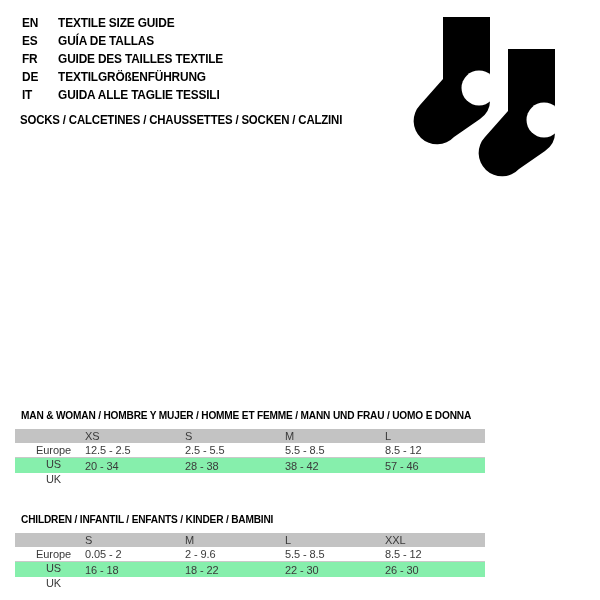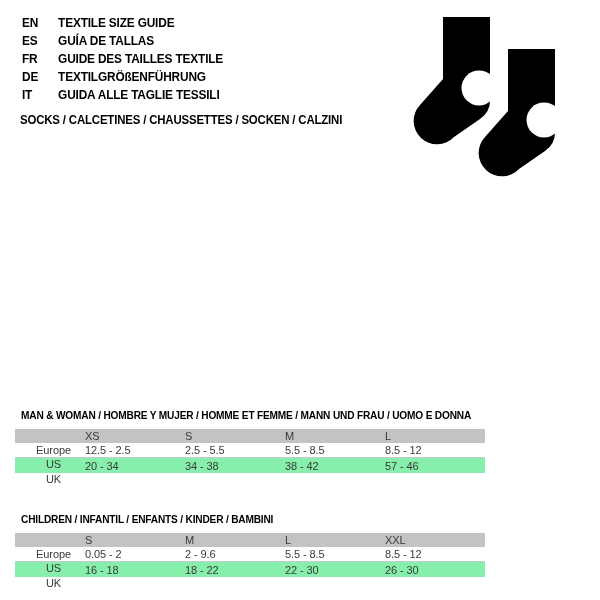--- a/index.html
+++ b/index.html
@@ -113,21 +113,21 @@
     <div class="t-row t-data t-us">
       <span class="c0">US</span>
       <span class="cv">12.5 - 2.5</span>
       <span class="cv">2.5 - 5.5</span>
       <span class="cv">5.5 - 8.5</span>
       <span class="cv">8.5 - 12</span>
     </div>
     <div class="t-row t-data t-alt">
       <span class="c0">UK</span>
       <span class="cv">20 - 34</span>
-      <span class="cv">34 - 38</span>
+      <span class="cv">28 - 38</span>
       <span class="cv">38 - 42</span>
       <span class="cv">57 - 46</span>
     </div>
   </div>
 
   <div id="heading-children" class="tbl-heading condensed">CHILDREN / INFANTIL / ENFANTS / KINDER / BAMBINI</div>
 
   <div id="table-children" class="size-table">
     <div class="t-row t-header">
       <span class="c0">Europe</span>

